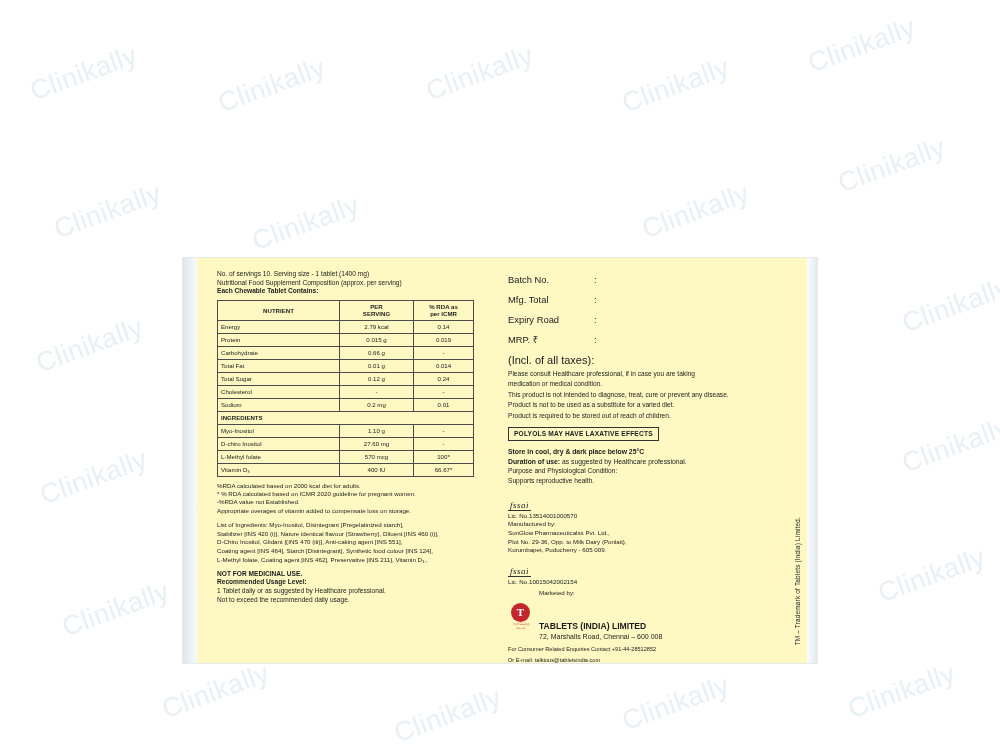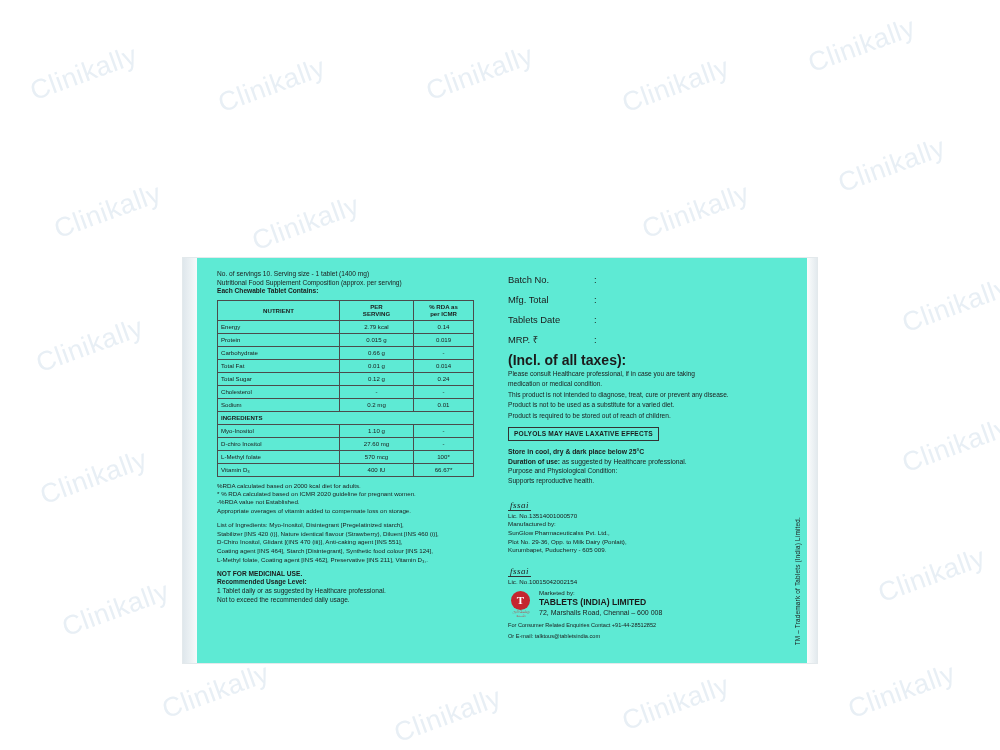--- a/index.html
+++ b/index.html
@@ -33,21 +33,21 @@
     white-space: nowrap;
   }
 
   
   #pack {
     position: absolute;
     left: 183px;
     top: 258px;
     width: 634px;
     height: 405px;
-    background: #5eead4;
+    background: #fef9c3;
     box-shadow: 0 0 0 1px #e3e9ec;
   }
   #pack:before {
     content: "";
     position: absolute;
     left: 0; top: 0; bottom: 0;
     width: 14px;
     background: linear-gradient(to right,#dfe7ec,#f7fafb);
   }
   #pack:after {
@@ -66,21 +66,21 @@
     color: #1b1b1b;
   }
   .col-right {
     position: absolute;
     left: 325px;
     top: 12px;
     width: 250px;
     color: #1b1b1b;
   }
   .t65 { font-size: 6.6px; line-height: 8.8px; }
-  .t9 { font-size: 14px; line-height: 12px; font-weight: bold; }
+  .t9 { font-size: 11px; line-height: 12px; }
   .b { font-weight: bold; }
 
   
   .hdr-line { font-size: 6.6px; line-height: 8.6px; }
 
   
   table.nutri {
     border-collapse: collapse;
     width: 256px;
     margin-top: 4px;
@@ -188,21 +188,21 @@
   .tm-sub {
     position: absolute;
     left: 0; top: 19px;
     width: 26px;
     text-align: center;
     font-size: 3.4px;
     color: #c4262e;
     line-height: 4px;
   }
   .mkt-txt .mk1 { font-size: 6.2px; line-height: 8px; }
-  .mkt-txt .mk2 { font-size: 8.6px; font-weight: bold; line-height: 11px; }
+  .mkt-txt .mk2 { font-size: 8.6px; font-weight: bold; line-height: 11px; margin-top: 24px; }
   .mkt-txt .mk3 { font-size: 7px; line-height: 9.4px; }
 
   .consumer { font-size: 5.6px; line-height: 7.6px; margin-top: 4px; }
 
   
   .vtext {
     position: absolute;
     right: 16px;
     bottom: 18px;
     font-size: 6.4px;
@@ -356,21 +356,21 @@
             <span class="lbl">Batch No.</span>
             <span class="colon">:</span>
             <span class="dots"></span>
           </div>
           <div class="field">
             <span class="lbl">Mfg. Total</span>
             <span class="colon">:</span>
             <span class="dots"></span>
           </div>
           <div class="field">
-            <span class="lbl">Tablets  Date</span>
+            <span class="lbl">Expiry  Road</span>
             <span class="colon">:</span>
             <span class="dots"></span>
           </div>
           <div class="field">
             <span class="lbl">MRP. ₹</span>
             <span class="colon">:</span>
             <span class="dots"></span>
           </div>
         </div>
 

